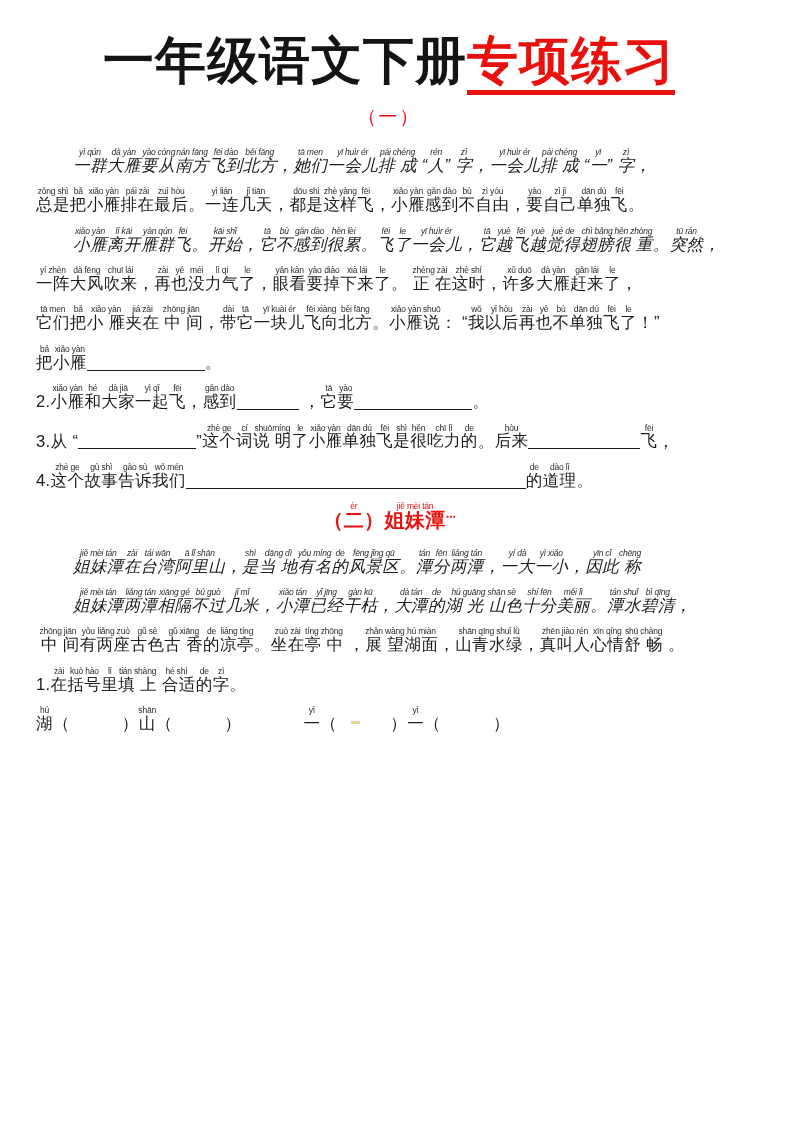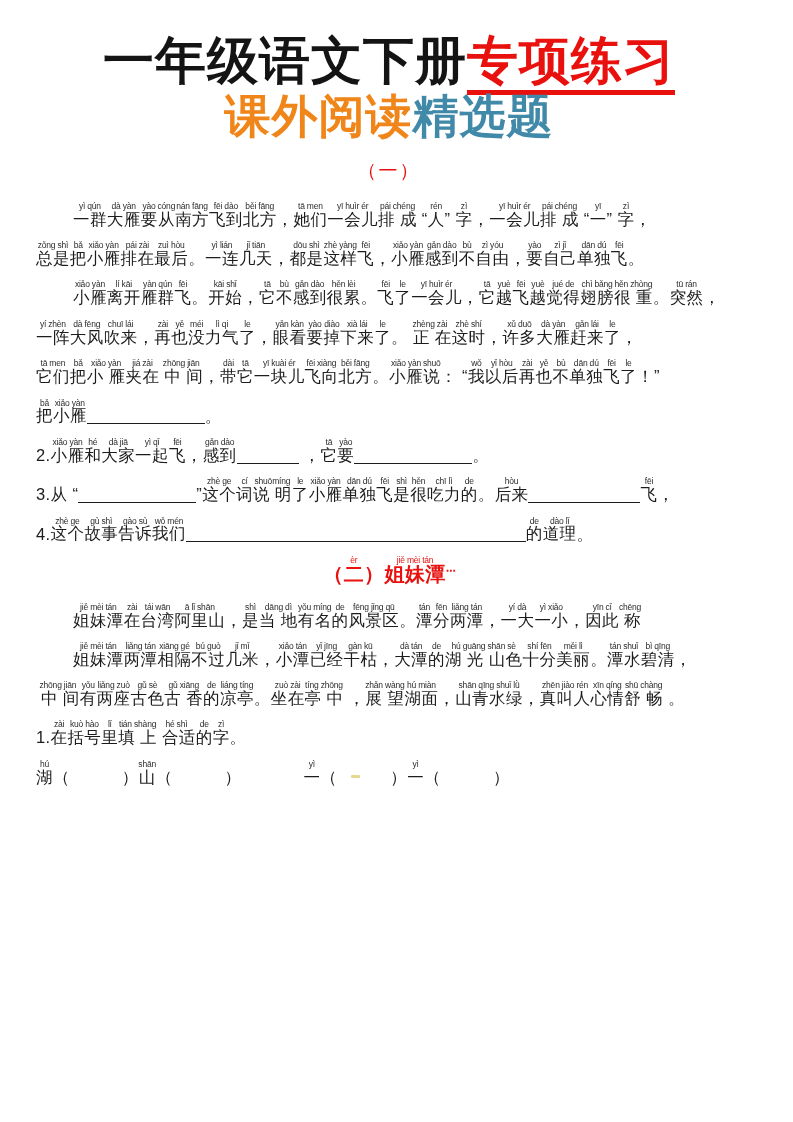--- a/index.html
+++ b/index.html
@@ -14,21 +14,21 @@
   h2{margin:4px 0 0;text-align:center;font-size:46px;font-weight:900;
      letter-spacing:1px;line-height:1.08;}
   .orange{color:#f08519;}
   .teal{color:#4189a8;}
   .sec1-head{text-align:center;color:#e8110e;font-size:19px;font-weight:400;
      margin-top:16px;letter-spacing:2px;}
   .passage{margin-top:18px;}
   .questions{margin-top:2px;}
   .tline{white-space:pre;font-size:16.5px;letter-spacing:0.4px;color:#1c1c1c;
      margin-bottom:13px;line-height:1.05;}
-  .tline.indent{padding-left:37px;}
+  .tline.indent{padding-left:37px;font-style:italic;}
   .tline.mt6{}
   .tline.mt10{margin-top:10px;}
   .tline.center{text-align:center;}
   ruby{ruby-align:center;}
   rt{font-size:8.5px;color:#2b2b2b;letter-spacing:-0.2px;font-weight:400;}
   .sec2-head{margin-top:10px;margin-bottom:4px;}
   .sec2-head .tline{color:#e8110e;font-weight:bold;font-size:20px;margin-bottom:10px;}
   .sec2-head rt{color:#e8110e;font-weight:normal;}
   .blank{display:inline-block;border-bottom:1.4px solid #1c1c1c;height:1em;
      vertical-align:-3px;}
@@ -36,21 +36,20 @@
   .faint-mark{display:inline-block;width:9px;height:3px;background:#e6d98f;
      vertical-align:5px;border-radius:1px;}
   .sm{font-size:10px;vertical-align:7px;letter-spacing:-1px;}
 </style>
 </head>
 <body>
 
 <div class="page">
   <header>
     <h1><span>一年级语文下册</span><span class="red-underline">专项练习</span></h1>
-    <h2><span class="orange">课外阅读</span><span class="teal">精选题</span></h2>
   </header>
 
   <div class="sec1-head">（一）</div>
 
   <div class="passage">
       <div class="tline indent"><ruby>一群<rt>yì qún</rt></ruby><ruby>大雁<rt>dà yàn</rt></ruby><ruby>要<rt>yào</rt></ruby><ruby>从<rt>cóng</rt></ruby><ruby>南方<rt>nán fāng</rt></ruby><ruby>飞到<rt>fēi dào</rt></ruby><ruby>北方<rt>běi fāng</rt></ruby><span>，</span><ruby>她们<rt>tā men</rt></ruby><ruby>一会儿<rt>yī huìr ér</rt></ruby><ruby>排 成<rt>pái chéng</rt></ruby><span> “</span><ruby>人<rt>rén</rt></ruby><span>” </span><ruby>字<rt>zì</rt></ruby><span>，</span><ruby>一会儿<rt>yī huìr ér</rt></ruby><ruby>排 成<rt>pái chéng</rt></ruby><span> “</span><ruby>一<rt>yī</rt></ruby><span>” </span><ruby>字<rt>zì</rt></ruby><span>，</span></div>
       <div class="tline"><ruby>总是<rt>zǒng shì</rt></ruby><ruby>把<rt>bǎ</rt></ruby><ruby>小雁<rt>xiǎo yàn</rt></ruby><ruby>排在<rt>pái zài</rt></ruby><ruby>最后<rt>zuì hòu</rt></ruby><span>。</span><ruby>一连<rt>yì lián</rt></ruby><ruby>几天<rt>jǐ tiān</rt></ruby><span>，</span><ruby>都是<rt>dōu shì</rt></ruby><ruby>这样<rt>zhè yàng</rt></ruby><ruby>飞<rt>fēi</rt></ruby><span>，</span><ruby>小雁<rt>xiǎo yàn</rt></ruby><ruby>感到<rt>gǎn dào</rt></ruby><ruby>不<rt>bù</rt></ruby><ruby>自由<rt>zì yóu</rt></ruby><span>，</span><ruby>要<rt>yào</rt></ruby><ruby>自己<rt>zì jǐ</rt></ruby><ruby>单独<rt>dān dú</rt></ruby><ruby>飞<rt>fēi</rt></ruby><span>。</span></div>
       <div class="tline indent mt6"><ruby>小雁<rt>xiǎo yàn</rt></ruby><ruby>离开<rt>lí kāi</rt></ruby><ruby>雁群<rt>yàn qún</rt></ruby><ruby>飞<rt>fēi</rt></ruby><span>。</span><ruby>开始<rt>kāi shǐ</rt></ruby><span>，</span><ruby>它<rt>tā</rt></ruby><ruby>不<rt>bù</rt></ruby><ruby>感到<rt>gǎn dào</rt></ruby><ruby>很累<rt>hěn lèi</rt></ruby><span>。</span><ruby>飞<rt>fēi</rt></ruby><ruby>了<rt>le</rt></ruby><ruby>一会儿<rt>yī huìr ér</rt></ruby><span>，</span><ruby>它<rt>tā</rt></ruby><ruby>越<rt>yuè</rt></ruby><ruby>飞<rt>fēi</rt></ruby><ruby>越<rt>yuè</rt></ruby><ruby>觉得<rt>jué de</rt></ruby><ruby>翅膀<rt>chì bǎng</rt></ruby><ruby>很 重<rt>hěn zhòng</rt></ruby><span>。</span><ruby>突然<rt>tū rán</rt></ruby><span>，</span></div>
       <div class="tline"><ruby>一阵<rt>yí zhèn</rt></ruby><ruby>大风<rt>dà fēng</rt></ruby><ruby>吹来<rt>chuī lái</rt></ruby><span>，</span><ruby>再<rt>zài</rt></ruby><ruby>也<rt>yě</rt></ruby><ruby>没<rt>méi</rt></ruby><ruby>力气<rt>lì qi</rt></ruby><ruby>了<rt>le</rt></ruby><span>，</span><ruby>眼看<rt>yǎn kàn</rt></ruby><ruby>要<rt>yào</rt></ruby><ruby>掉<rt>diào</rt></ruby><ruby>下来<rt>xià lái</rt></ruby><ruby>了<rt>le</rt></ruby><span>。</span><ruby> 正 在<rt>zhèng zài</rt></ruby><ruby>这时<rt>zhè shí</rt></ruby><span>，</span><ruby>许多<rt>xǔ duō</rt></ruby><ruby>大雁<rt>dà yàn</rt></ruby><ruby>赶来<rt>gǎn lái</rt></ruby><ruby>了<rt>le</rt></ruby><span>，</span></div>
       <div class="tline"><ruby>它们<rt>tā men</rt></ruby><ruby>把<rt>bǎ</rt></ruby><ruby>小 雁<rt>xiǎo yàn</rt></ruby><ruby>夹在<rt>jiá zài</rt></ruby><ruby> 中 间<rt>zhōng jiān</rt></ruby><span>，</span><ruby>带<rt>dài</rt></ruby><ruby>它<rt>tā</rt></ruby><ruby>一块儿<rt>yī kuài ér</rt></ruby><ruby>飞向<rt>fēi xiàng</rt></ruby><ruby>北方<rt>běi fāng</rt></ruby><span>。</span><ruby>小雁<rt>xiǎo yàn</rt></ruby><ruby>说<rt>shuō</rt></ruby><span>： “</span><ruby>我<rt>wǒ</rt></ruby><ruby>以后<rt>yǐ hòu</rt></ruby><ruby>再<rt>zài</rt></ruby><ruby>也<rt>yě</rt></ruby><ruby>不<rt>bù</rt></ruby><ruby>单独<rt>dān dú</rt></ruby><ruby>飞<rt>fēi</rt></ruby><ruby>了<rt>le</rt></ruby><span>！”</span></div>

